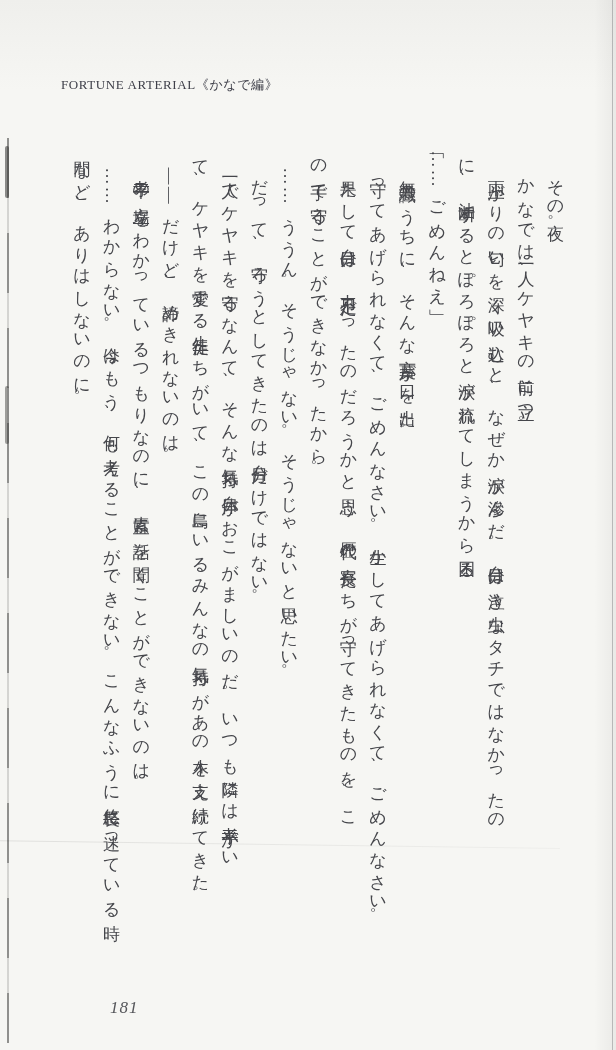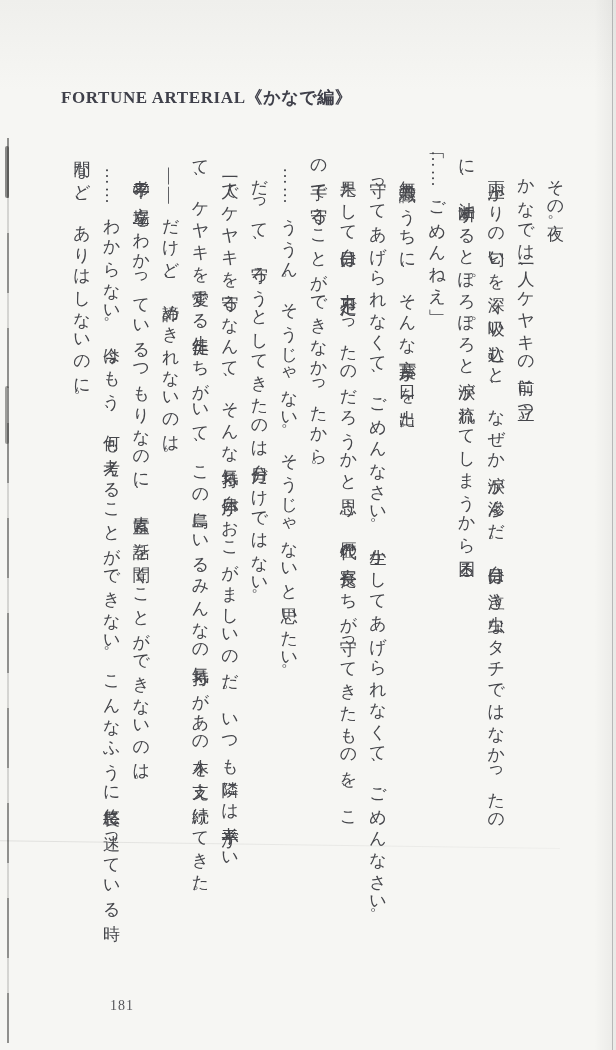--- a/index.html
+++ b/index.html
@@ -40,38 +40,38 @@
     position:absolute;left:5px;top:386px;width:4px;height:58px;
     background:rgba(50,50,48,0.45);border-radius:2px;
   }
   
   .crease{
     position:absolute;left:0px;top:848px;width:560px;height:1px;
     background:linear-gradient(to right, rgba(0,0,0,0.09), rgba(0,0,0,0.03));
     transform:rotate(0.8deg);transform-origin:right center;
   }
   .running-header{
-    position:absolute;left:61px;top:86px;
-    font-size:17px;letter-spacing:0.6px;
-    color:#3f404a;white-space:nowrap;font-weight:bold;
+    position:absolute;left:61px;top:76px;
+    font-size:13px;letter-spacing:0.6px;
+    color:#3f404a;white-space:nowrap;
   }
   .body-text{
     position:absolute;top:148px;right:46px;height:832px;
     writing-mode:vertical-rl;
     color:#45464b;
     font-size:17px;
     letter-spacing:2.4px;
   }
   .vcol{
     line-height:29.6px;
     white-space:nowrap;
   }
   .page-number{
     position:absolute;left:110px;top:998px;
-    font-size:14px;
+    font-size:17px;font-style:italic;
     color:#55565a;letter-spacing:1px;
   }
 </style>
 </head>
 <body>
 
 <div class="page">
 
   <div class="edge-right-shade"></div>
   <div class="edge-right-line"></div>

